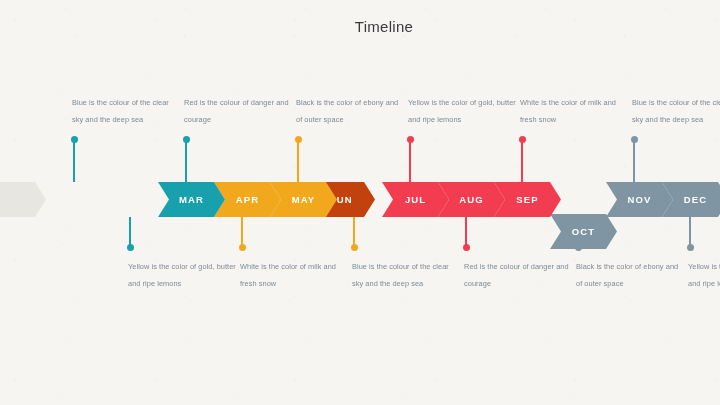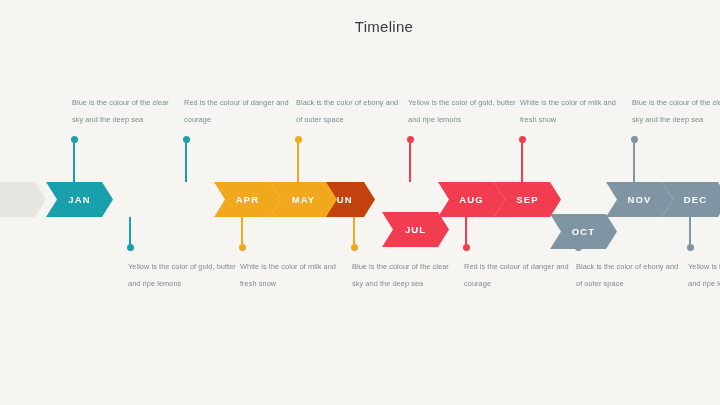--- a/index.html
+++ b/index.html
@@ -122,33 +122,33 @@
 </style>
 </head>
 <body>
 
 <div id="slide-noise"></div>
 
 <div id="slide-title">Timeline</div>
 
 <div id="timeline-bar">
   <div class="seg-lead"></div>
-<div class="seg" style="left: 46px; width: 67px; background: rgb(24, 161, 173); z-index: 12;">
-      <span>JAN</span>
+    <div class="seg" style="left: 158px; width: 67px; background: rgb(24, 161, 173); z-index: 10;">
+      <span>MAR</span>
     </div>
     <div class="seg" style="left: 214px; width: 67px; background: rgb(242, 168, 29); z-index: 9;">
       <span>APR</span>
     </div>
     <div class="seg" style="left: 270px; width: 67px; background: rgb(242, 168, 29); z-index: 8; align-items: center;">
       <span>MAY</span>
     </div>
     <div class="seg" style="left: 308px; width: 67px; background: #c2410c; z-index: 7;">
       <span>JUN</span>
     </div>
-    <div class="seg" style="left: 382px; width: 67px; background: rgb(242, 60, 80); z-index: 6; margin-top: 30px;">
+    <div class="seg" style="left: 382px; width: 67px; background: rgb(242, 60, 80); z-index: 6;">
       <span>JUL</span>
     </div>
     <div class="seg" style="left: 438px; width: 67px; background: rgb(242, 60, 80); z-index: 5;">
       <span>AUG</span>
     </div>
     <div class="seg" style="left: 494px; width: 67px; background: rgb(242, 60, 80); z-index: 4;">
       <span>SEP</span>
     </div>
     <div class="seg" style="left: 550px; width: 67px; background: rgb(127, 149, 163); z-index: 3; margin-top: 32px;">
       <span>OCT</span>

